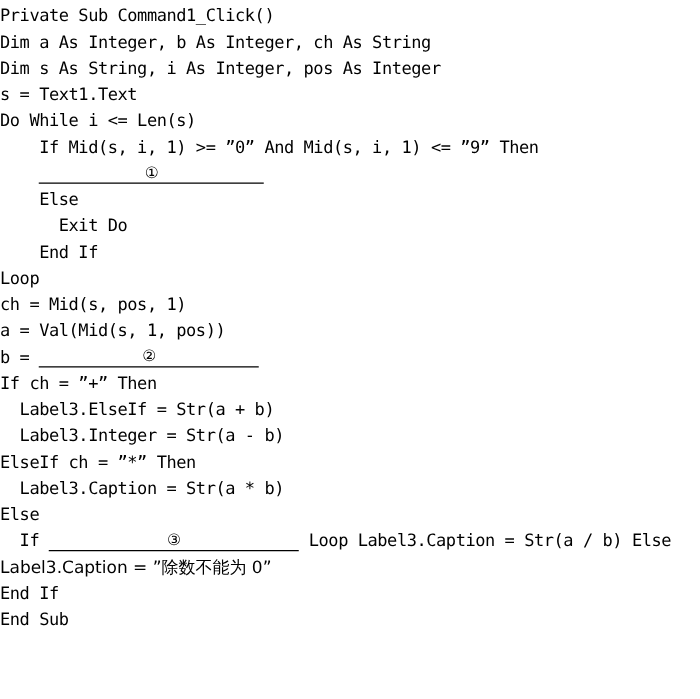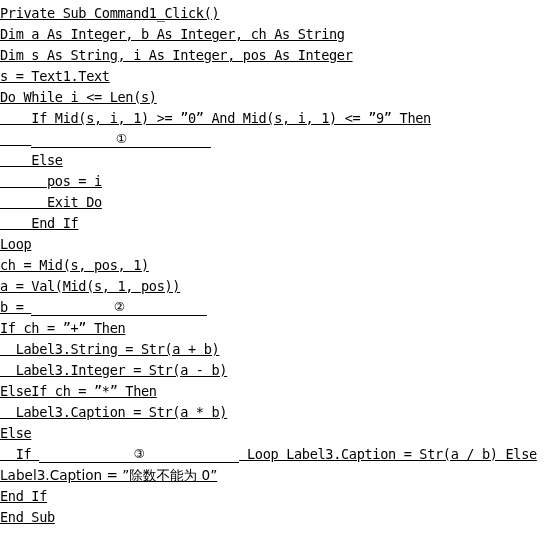--- a/index.html
+++ b/index.html
@@ -23,21 +23,20 @@
   }
   .code-line {
     position: relative;
     height: 21px;
     line-height: 21px;
     font-size: 13.6px;
     letter-spacing: -0.35px;
     white-space: pre;
     color: #000000;
     font-family: "DejaVu Sans Mono", monospace;
-    text-decoration: underline;
   }
   .code-line .txt {
     white-space: pre;
   }
   
   .blank {
     position: relative;
     display: inline-block;
     vertical-align: baseline;
     text-align: center;
@@ -64,29 +63,28 @@
 
 <div id="code-listing" style="background: rgb(255, 255, 255); color: rgb(0, 0, 0);">
     <div class="code-line first-line" id="line-1"><span class="txt">Private Sub Command1_Click()</span></div>
     <div class="code-line" id="line-3"><span class="txt">Dim a As Integer, b As Integer, ch As String</span></div>
     <div class="code-line" id="line-2"><span class="txt">Dim s As String, i As Integer, pos As Integer</span></div>
     <div class="code-line" id="line-4"><span class="txt">s = Text1.Text</span></div>
     <div class="code-line" id="line-6"><span class="txt">Do While i &lt;= Len(s)</span></div>
     <div class="code-line" id="line-7"><span class="txt">    If Mid(s, i, 1) &gt;= ”0” And Mid(s, i, 1) &lt;= ”9” Then</span></div>
     <div class="code-line" id="line-8"><span class="txt">    </span><span class="blank" style="width: 180px;"><span class="marker">①</span></span><span class="txt"></span></div>
     <div class="code-line" id="line-9"><span class="txt">    Else</span></div>
-    <div class="code-line" id="line-10"><span class="txt">      pos = i</span></div>
     <div class="code-line" id="line-11"><span class="txt">      Exit Do</span></div>
     <div class="code-line" id="line-12"><span class="txt">    End If</span></div>
     <div class="code-line" id="line-13"><span class="txt">Loop</span></div>
     <div class="code-line" id="line-14"><span class="txt">ch = Mid(s, pos, 1)</span></div>
     <div class="code-line" id="line-15"><span class="txt">a = Val(Mid(s, 1, pos))</span></div>
     <div class="code-line" id="line-16"><span class="txt">b = </span><span class="blank" style="width: 176px;"><span class="marker">②</span></span><span class="txt"></span></div>
     <div class="code-line" id="line-17"><span class="txt">If ch = ”+” Then</span></div>
-    <div class="code-line" id="line-18"><span class="txt">  Label3.String = Str(a + b)</span></div>
+    <div class="code-line" id="line-18"><span class="txt">  Label3.ElseIf = Str(a + b)</span></div>
     <div class="code-line" id="line-20"><span class="txt">  Label3.Integer = Str(a - b)</span></div>
     <div class="code-line" id="line-21"><span class="txt">ElseIf ch = ”*” Then</span></div>
     <div class="code-line" id="line-22"><span class="txt">  Label3.Caption = Str(a * b)</span></div>
     <div class="code-line" id="line-23"><span class="txt">Else</span></div>
     <div class="code-line" id="line-24"><span class="txt">  If </span><span class="blank" style="width: 200px;"><span class="marker">③</span></span><span class="txt"> Loop Label3.Caption = Str(a / b) Else</span></div>
     <div class="code-line" id="line-25"><span class="txt cjk">Label3.Caption = ”除数不能为 0”</span></div>
     <div class="code-line" id="line-26"><span class="txt">End If</span></div>
     <div class="code-line" id="line-27"><span class="txt">End Sub</span></div>
   </div>
 

